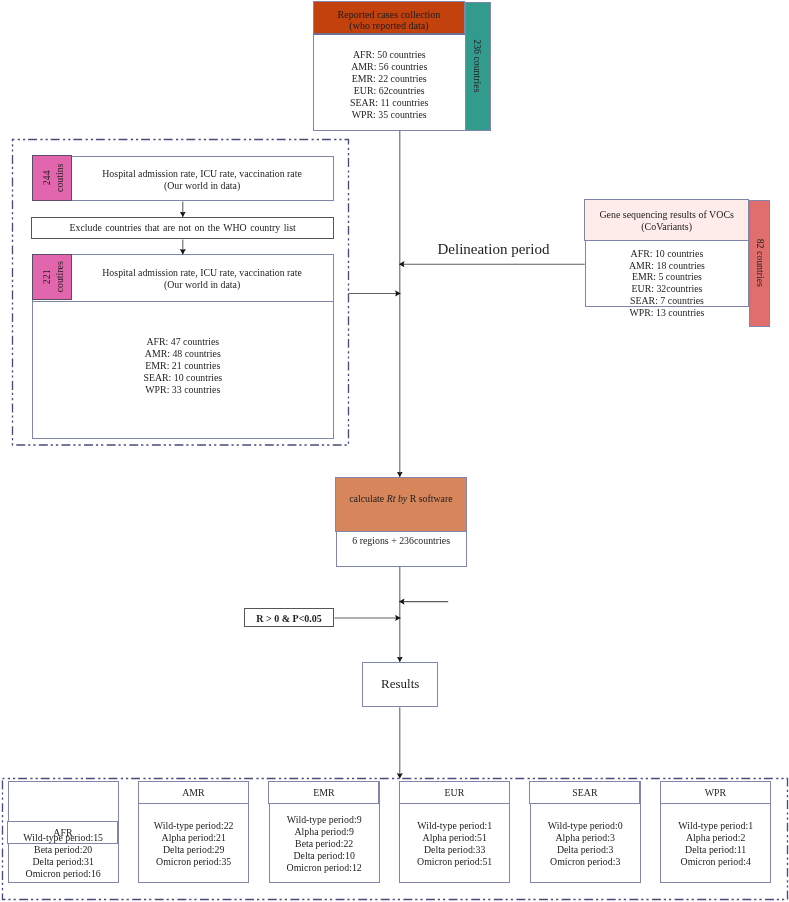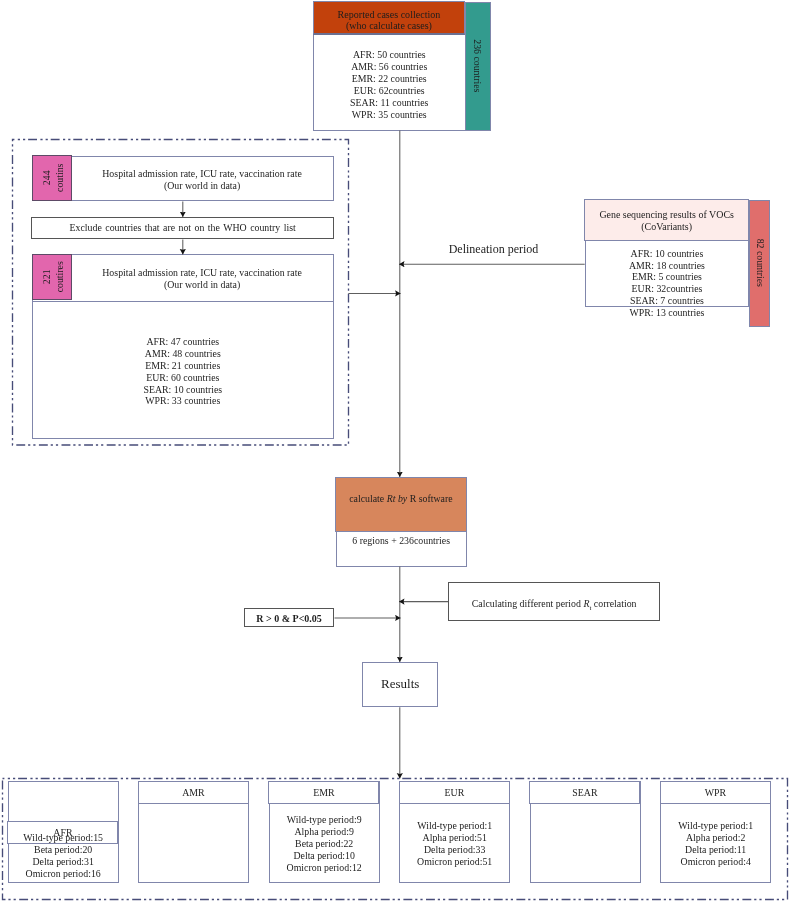--- a/index.html
+++ b/index.html
@@ -34,21 +34,21 @@
 </head>
 <body>
 
 <div id="root">
 
   <div class="card" style="left:313px;top:1.5px;width:152.5px;height:129px;">
     <div class="abs" style="left:-1.3px;top:-1.3px;width:152.5px;height:34px;background:#c2410c;
                 border:1.3px solid #8086ab;border-bottom:2px solid #6b7092;">
       <div class="abs tc" style="left:0;top:6.3px;width:150.5px;font-size:10.05px;line-height:11.3px;">
         <div>Reported cases collection</div>
-        <div>(who calculate cases)</div>
+        <div>(who reported data)</div>
       </div>
     </div>
     <div class="body-txt tc" style="left:0;top:46px;width:150.5px;">
       <div>AFR: 50 countries</div>
       <div>AMR: 56 countries</div>
       <div>EMR: 22 countries</div>
       <div>EUR: 62countries</div>
       <div>SEAR: 11 countries</div>
       <div>WPR: 35 countries</div>
     </div>
@@ -87,21 +87,20 @@
     </div>
     <div class="body-txt tc" style="left:38.5px;top:11.6px;width:260.5px;">
       <div>Hospital admission rate, ICU rate, vaccination rate</div>
       <div>(Our world in data)</div>
     </div>
     <div class="abs" style="left:-1.3px;top:45.3px;width:302px;height:1.3px;background:#8086ab;"></div>
     <div class="body-txt tc" style="left:0;top:80.4px;width:299px;line-height:11.96px;">
       <div>AFR: 47 countries</div>
       <div>AMR: 48 countries</div>
       <div>EMR: 21 countries</div>
-      <div>EUR: 60 countries</div>
       <div>SEAR: 10 countries</div>
       <div>WPR: 33 countries</div>
     </div>
   </div>
 
   <div class="card" style="left:584.7px;top:199.5px;width:164.5px;height:107px;">
     <div class="abs" style="left:-1.3px;top:-1.3px;width:164.5px;height:42px;background:#fdecea;
                 border:1.3px solid #8086ab;">
       <div class="abs tc" style="left:0;top:8.7px;width:162.5px;font-size:9.95px;line-height:11.9px;">
         <div>Gene sequencing results of VOCs</div>
@@ -114,33 +113,30 @@
       <div>EMR: 5 countries</div>
       <div>EUR: 32countries</div>
       <div>SEAR: 7 countries</div>
       <div>WPR: 13 countries</div>
     </div>
   </div>
   <div class="vstrip" style="left:748.8px;top:199.5px;width:21.7px;height:127.1px;background:#e06e6c;border:1.3px solid #8086ab;">
     <div class="rotcw">82 countries</div>
   </div>
 
-  <div class="abs tc" style="left:433.5px;top:242.6px;width:120px;font-size:12px;line-height:12px;">Delineation period</div>
+  <div class="abs tc" style="left:433.5px;top:242.6px;width:120px;font-size:15px;line-height:12px;">Delineation period</div>
 
   <div class="card" style="left:335.5px;top:477px;width:131.4px;height:89.5px;">
     <div class="abs" style="left:-1.3px;top:-1.3px;width:131.4px;height:55px;background:#d7865c;
                 border:1.3px solid #8086ab;">
       <div class="abs tc" style="left:0;top:15.6px;width:129.4px;"><span>calculate </span><i>Rt by</i><span> R software</span></div>
     </div>
     <div class="body-txt tc" style="left:0;top:57.3px;width:129.4px;">6 regions + 236countries</div>
   </div>
 
-  <div class="card card-dark" style="left:448.2px;top:582.4px;width:211.9px;height:38.6px;">
-    <div class="body-txt tc" style="left:0;top:14.3px;width:209.9px;"><span>Calculating different period </span><i>R</i><sub style="font-size:7px;">t</sub><span> correlation</span></div>
-  </div>
 
   <div class="card card-dark" style="left:243.7px;top:608.3px;width:90.8px;height:19px;">
     <div class="body-txt tc" style="left:0;top:3.3px;width:88.8px;font-weight:bold;font-size:10px;">R &gt; 0 &amp; P&lt;0.05</div>
   </div>
 
   <div class="card" style="left:362.3px;top:661.9px;width:75.8px;height:45.3px;">
     <div class="body-txt tc" style="left:0;top:15.2px;width:73.8px;font-size:13px;line-height:12px;">Results</div>
   </div>
 
   <svg class="overlay" viewBox="0 0 789 902">
@@ -152,20 +148,26 @@
         <div class="hdr tc" style="left: -1.3px; top: -1.3px; width: 111px; height: 23px; border: 1.3px solid rgb(128, 134, 171); background: rgb(255, 255, 255); margin-top: 40px;">AFR</div>
         <div class="body-txt tc" style="left: 0px; top: 38.5px; width: 109px; margin-top: 12px;">
           <div>Wild-type period:15</div>
           <div>Beta period:20</div>
           <div>Delta period:31</div>
           <div>Omicron period:16</div>
         </div>
       </div>
       <div class="card" style="left: 138.2px; top: 780.8px; width: 111px; height: 102.6px;">
         <div class="hdr tc" style="left: -1.3px; top: -1.3px; width: 111px; height: 23px; border: 1.3px solid rgb(128, 134, 171); background: rgb(255, 255, 255);">AMR</div>
+        <div class="body-txt tc" style="left: 0px; top: 38.5px; width: 109px;">
+          <div>Wild-type period:22</div>
+          <div>Alpha period:21</div>
+          <div>Delta period:29</div>
+          <div>Omicron period:35</div>
+        </div>
       </div>
       <div class="card" style="left: 268.7px; top: 780.8px; width: 111px; height: 102.6px;">
         <div class="hdr tc" style="left: -1.3px; top: -1.3px; width: 111px; height: 23px; border: 1.3px solid rgb(128, 134, 171); background: rgb(255, 255, 255);">EMR</div>
         <div class="body-txt tc" style="left: 0px; top: 32.475px; width: 109px;">
           <div>Wild-type period:9</div>
           <div>Alpha period:9</div>
           <div>Beta period:22</div>
           <div>Delta period:10</div>
           <div>Omicron period:12</div>
         </div>
@@ -174,20 +176,26 @@
         <div class="hdr tc" style="left: -1.3px; top: -1.3px; width: 111px; height: 23px; border: 1.3px solid rgb(128, 134, 171); background: rgb(255, 255, 255);">EUR</div>
         <div class="body-txt tc" style="left: 0px; top: 38.5px; width: 109px;">
           <div>Wild-type period:1</div>
           <div>Alpha period:51</div>
           <div>Delta period:33</div>
           <div>Omicron period:51</div>
         </div>
       </div>
       <div class="card" style="left: 529.7px; top: 780.8px; width: 111px; height: 102.6px;">
         <div class="hdr tc" style="left: -1.3px; top: -1.3px; width: 111px; height: 23px; border: 1.3px solid rgb(128, 134, 171); background: rgb(255, 255, 255);">SEAR</div>
+        <div class="body-txt tc" style="left: 0px; top: 38.5px; width: 109px;">
+          <div>Wild-type period:0</div>
+          <div>Alpha period:3</div>
+          <div>Delta period:3</div>
+          <div>Omicron period:3</div>
+        </div>
       </div>
       <div class="card" style="left: 660.2px; top: 780.8px; width: 111px; height: 102.6px;">
         <div class="hdr tc" style="left: -1.3px; top: -1.3px; width: 111px; height: 23px; border: 1.3px solid rgb(128, 134, 171); background: rgb(255, 255, 255);">WPR</div>
         <div class="body-txt tc" style="left: 0px; top: 38.5px; width: 109px;">
           <div>Wild-type period:1</div>
           <div>Alpha period:2</div>
           <div>Delta period:11</div>
           <div>Omicron period:4</div>
         </div>
       </div>

